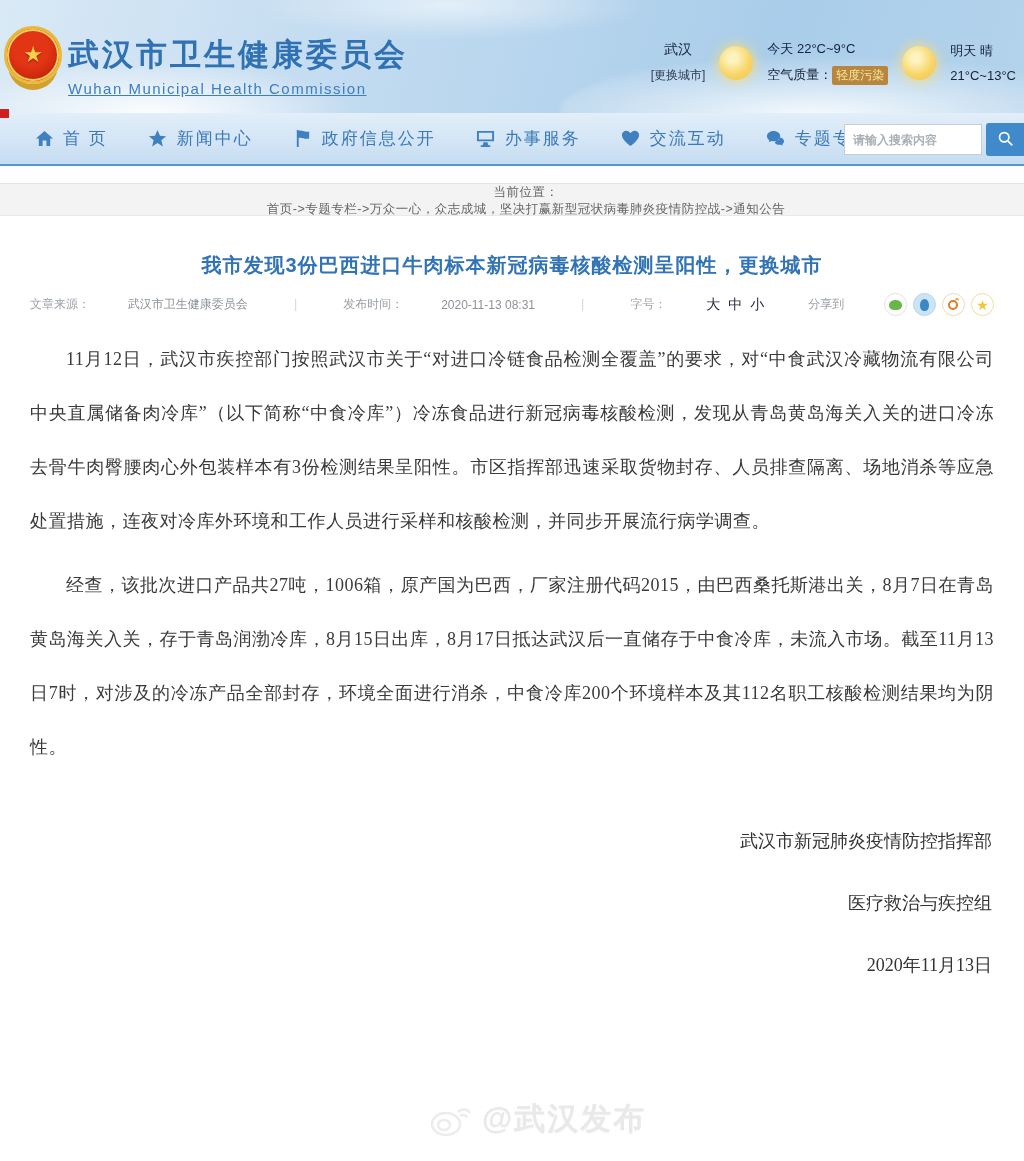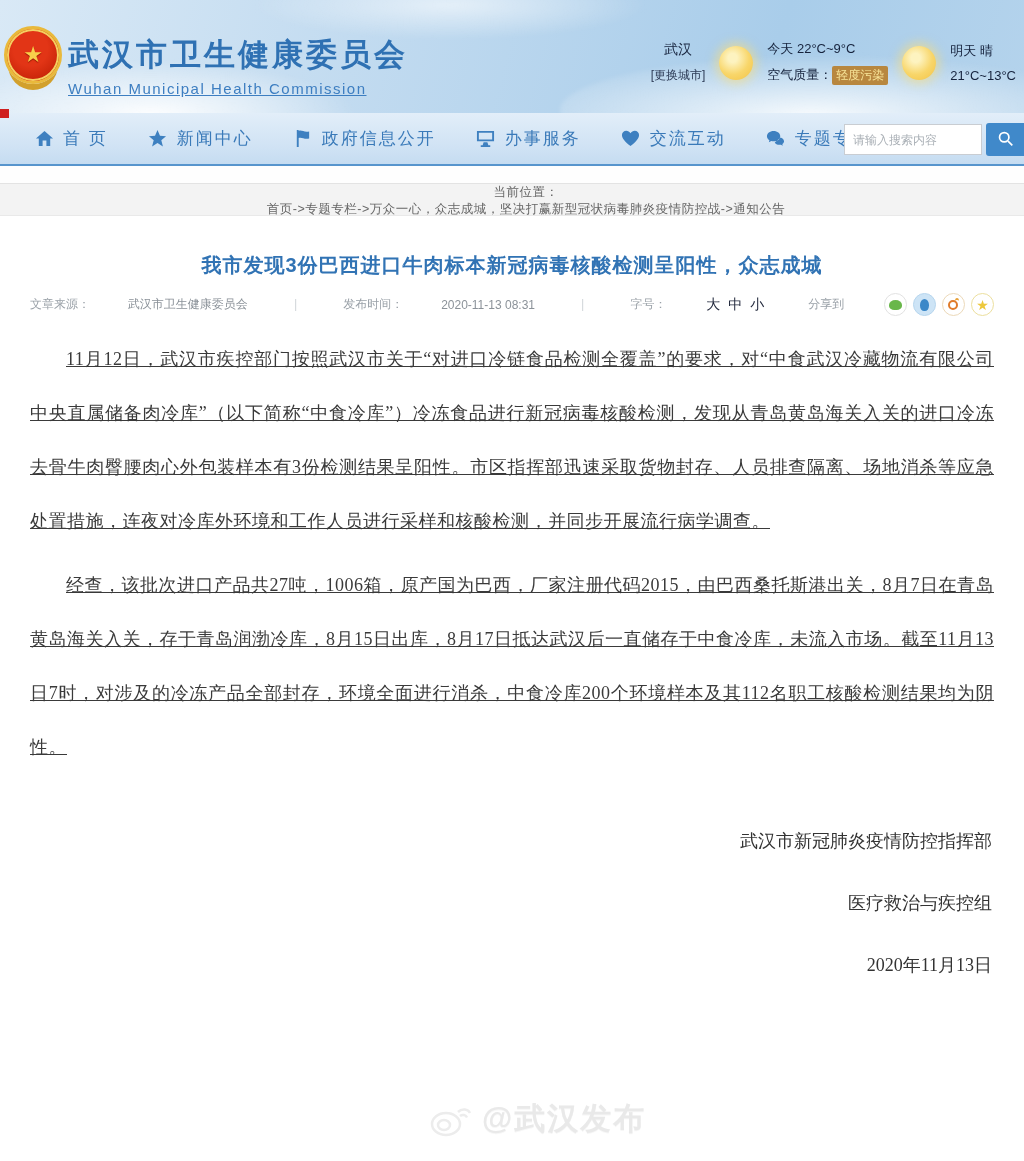--- a/index.html
+++ b/index.html
@@ -58,20 +58,21 @@
   .nav-item { display:flex; align-items:center; gap:9px; cursor:pointer; }
   .nav-item .nav-icon { width:20px; height:20px; display:flex; align-items:center; justify-content:center; }
   .nav-item .nav-icon svg { width:19px; height:19px; fill:#3e80c0; }
   .nav-label { font-size:17px; color:#3a7ab9; letter-spacing:2px; white-space:nowrap; }
 
   .nav-search { position:absolute; right:0; top:10px; display:flex; align-items:center; }
   .search-input {
     width:138px; height:31px; border:1px solid #c9cdd2; background:#fff;
     font-size:12px; color:#444; padding:0 8px; outline:none;
     font-family:"Liberation Sans","DejaVu Sans",sans-serif;
+    font-weight:bold;
   }
   .search-input::placeholder { color:#aab0b6; }
   .search-button {
     width:38px; height:33px; border:none; background:#4089ca; cursor:pointer;
     display:flex; align-items:center; justify-content:center; border-radius:3px 0 0 3px;
     margin-left:4px;
   }
   .search-button svg { width:17px; height:17px; stroke:#fff; fill:none; stroke-width:2; }
 
   
@@ -111,21 +112,21 @@
     position:relative; }
   .share-icon.weibo .eye::after { content:""; position:absolute; right:-3px; top:-4px;
     width:4px; height:4px; border-top:2px solid #e8a23a; border-radius:50%; }
   .share-icon.qzone { border-color:#ecdf9e; }
   .share-icon.qzone .qstar { color:#edc83c; font-size:14px; line-height:1; }
 
   .article-body { margin-top:16px; }
   .article-body p {
     font-family:"Liberation Serif","DejaVu Serif",serif;
     font-size:18px; line-height:54px; color:#3a3a3a;
-    text-align:justify; text-indent:2em; margin-bottom:10px; letter-spacing:.5px;text-decoration:underline;
+    text-align:justify; text-indent:2em; margin-bottom:10px; letter-spacing:.5px;
   }
 
   .signature { margin-top:40px; text-align:right; padding-right:2px;
     font-family:"Liberation Serif","DejaVu Serif",serif; color:#333; font-size:18px; }
   .signature div { line-height:54px; margin-bottom:8px; }
 
   .watermark {
     position:absolute; left:428px; top:1098px; display:flex; align-items:center; gap:8px;
     color:#e9e9e9; pointer-events:none;
   }
@@ -242,21 +243,21 @@
     </div>
   </div>
 
   <div class="breadcrumb-gap"></div>
   <div class="breadcrumb">
     <span>当前位置：</span>
     <span class="crumb-path">首页-&gt;专题专栏-&gt;万众一心，众志成城，坚决打赢新型冠状病毒肺炎疫情防控战-&gt;通知公告</span>
   </div>
 
   <div class="article">
-    <h1 class="article-title">我市发现3份巴西进口牛肉标本新冠病毒核酸检测呈阳性，众志成城</h1>
+    <h1 class="article-title">我市发现3份巴西进口牛肉标本新冠病毒核酸检测呈阳性，更换城市</h1>
 
     <div class="article-meta">
       <span>文章来源：</span>
       <span class="meta-value">武汉市卫生健康委员会</span>
       <span class="meta-sep">｜</span>
       <span>发布时间：</span>
       <span class="meta-value">2020-11-13 08:31</span>
       <span class="meta-sep">｜</span>
       <span>字号：</span>
       <span class="fontsize-links">

